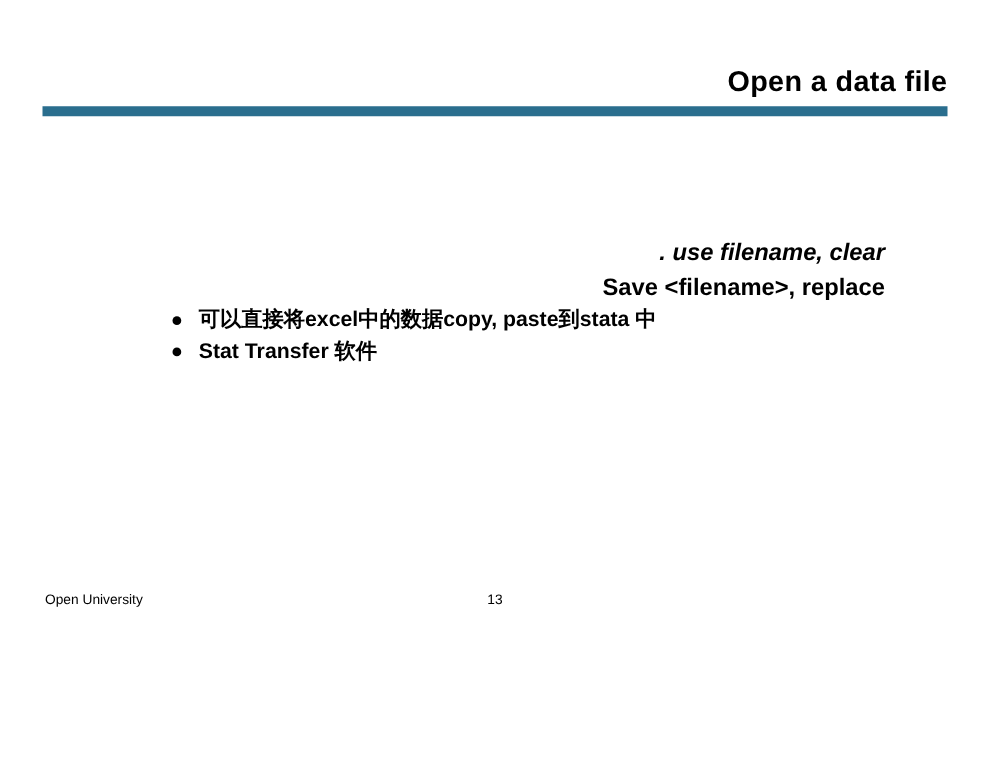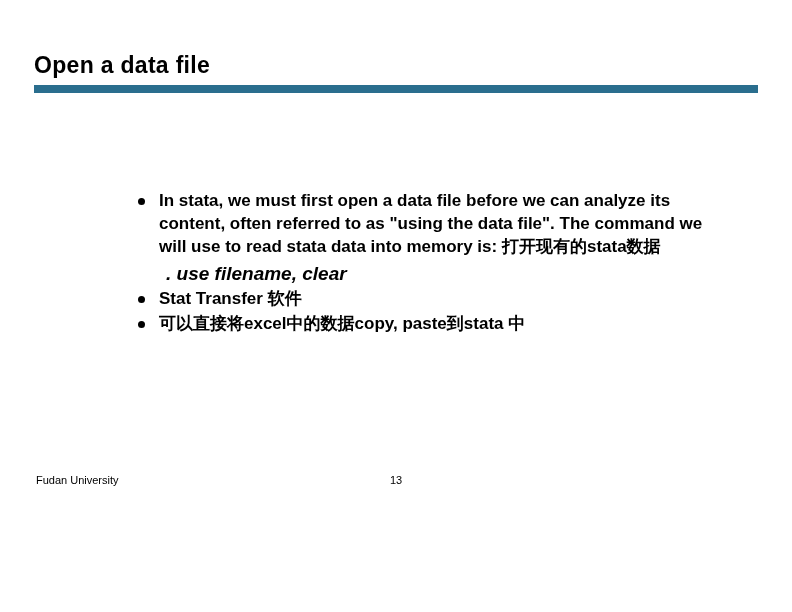--- a/index.html
+++ b/index.html
@@ -1,17 +1,17 @@
 <!DOCTYPE html>
 <html><head>
 <meta charset="utf-8">
 <style>
   * { margin: 0; padding: 0; box-sizing: border-box; }
   html, body { width: 792px; height: 612px; background: #fff; font-family: Arial, "Helvetica Neue", Helvetica, sans-serif; }
-  .slide { position: relative; width: 792px; height: 516px; }
+  .slide { position: relative; width: 792px; height: 516px; text-align: right; }
   .title-area { position: absolute; left: 34px; top: 52px; width: 724px; }
   .title { font-size: 23px; font-weight: bold; color: #000; letter-spacing: 0.3px; }
   .title-underline { margin-top: 6px; width: 100%; height: 8px; background: #2a6e8e; }
   .content { position: absolute; left: 138px; top: 190px; width: 570px; }
   .bullet-row { display: flex; align-items: flex-start; margin-bottom: 2px; }
   .bullet { width: 7px; height: 7px; border-radius: 50%; background: #000; margin-top: 8px; margin-right: 14px; flex-shrink: 0; }
   .btext { font-size: 17px; font-weight: bold; color: #000; line-height: 1.35; }
   .subtext { font-size: 19px; font-weight: bold; color: #000000; line-height: 1.35; margin-left: 28px; margin-bottom: 2px; }
   .italic { font-style: italic; }
   .footer-left { position: absolute; left: 36px; bottom: 30px; font-size: 11px; color: #000; }
@@ -22,37 +22,34 @@
 
 <div class="slide">
 
   <div class="title-area">
     <div class="title">Open a data file</div>
     <div class="title-underline"></div>
   </div>
 
   <div class="content">
 
-    <div class="bullet-row">
-      <div class="bullet"></div>
-      <div class="btext">In stata, we must first open a data file before we can analyze its content, often referred to as "using the data file". The command we will use to read stata data into memory is: 打开现有的stata数据</div>
-    </div>
     <div class="subtext">
       <span class="italic">. use filename, clear</span>
     </div>
 
+    <div class="subtext">Save &lt;filename&gt;, replace</div>
+
+    <div class="bullet-row">
+      <div class="bullet"></div>
+      <div class="btext">可以直接将excel中的数据copy, paste到stata 中</div>
+    </div>
 
     <div class="bullet-row">
       <div class="bullet"></div>
       <div class="btext">Stat Transfer 软件</div>
     </div>
 
-    <div class="bullet-row">
-      <div class="bullet"></div>
-      <div class="btext">可以直接将excel中的数据copy, paste到stata 中</div>
-    </div>
-
   </div>
 
-  <div class="footer-left">Fudan University</div>
+  <div class="footer-left">Open University</div>
   <div class="footer-page">13</div>
 
 </div>
 
 </body></html>

